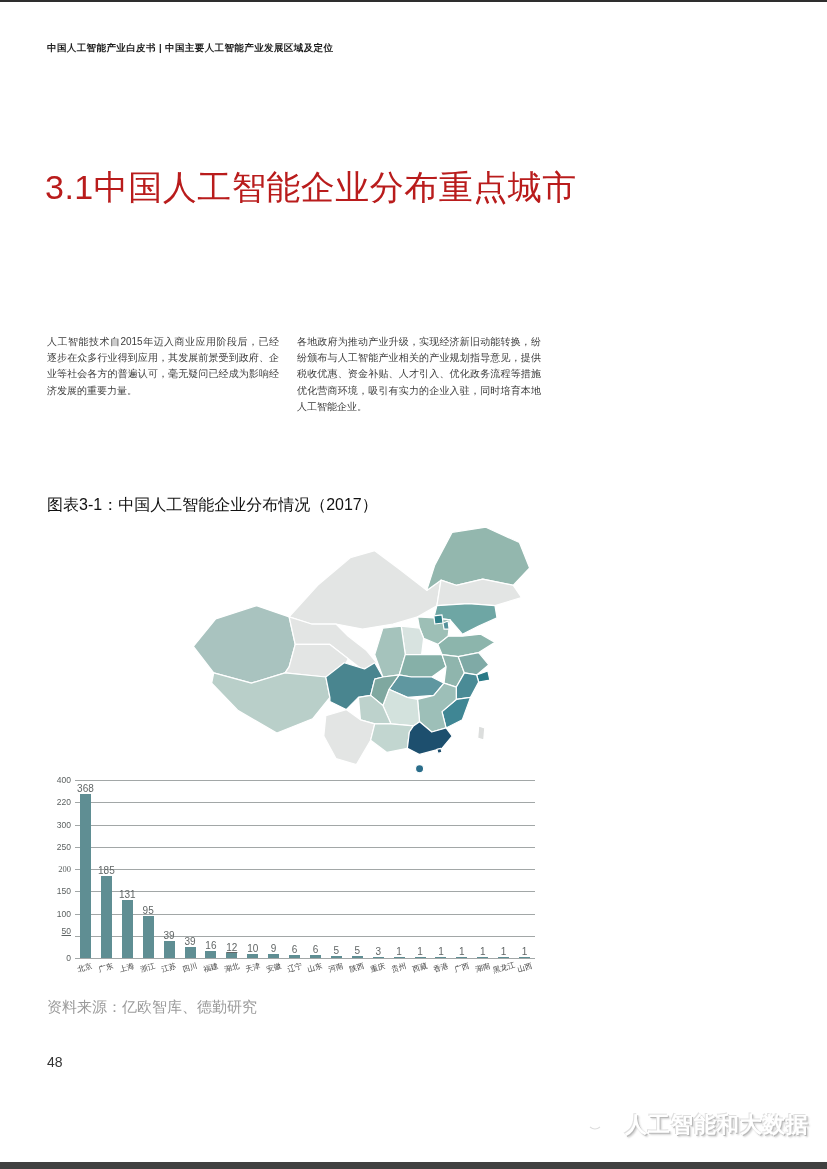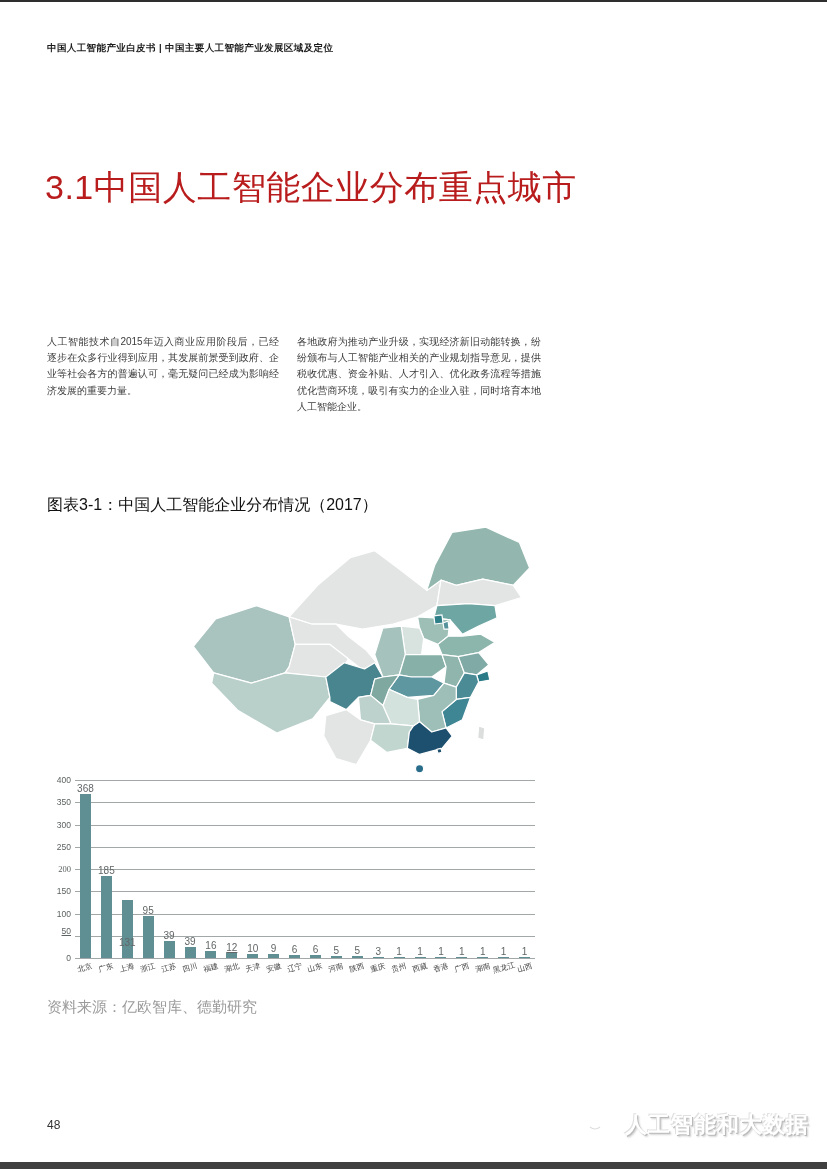--- a/index.html
+++ b/index.html
@@ -19,21 +19,21 @@
   .caption{position:absolute;top:495px;left:47px;font-size:16px;font-weight:normal;color:#111;}
   .mapwrap{position:absolute;top:520px;left:175px;width:375px;height:260px;}
   .chart{position:absolute;top:772px;left:45px;width:505px;height:212px;}
   .chart .grid-line{position:absolute;height:1px;background:#a2a7a7;}
   .chart .ytick{position:absolute;width:26px;text-align:right;font-size:8.5px;color:#5c6161;}
   .chart .bar{position:absolute;}
   .chart .vlabel{position:absolute;width:30px;text-align:center;font-size:10px;color:#616666;}
   .chart .clabel{position:absolute;width:34px;text-align:center;font-size:7.5px;color:#3d3d3d;
                  transform:rotate(-16deg);white-space:nowrap;}
   .source{position:absolute;top:998px;left:47px;font-size:15px;color:#9b9b9b;}
-  .pagenum{position:absolute;top:1118px;left:47px;font-size:12px;color:#333;}
+  .pagenum{position:absolute;top:1054px;left:47px;font-size:14px;color:#333;}
   .watermark{position:absolute;top:1110px;right:18px;display:flex;align-items:center;gap:16px;}
   .watermark .wm-text{font-size:22px;font-weight:bold;letter-spacing:1px;color:#fff;
         text-shadow:-1px -1px 0 #e0e0e0,1px 1px 0 #b9b9b9,2px 2px 2px #cfcfcf;}
   svg polygon, svg circle{stroke:#fff;stroke-width:1.2;stroke-linejoin:round;}
 </style>
 </head>
 <body>
 
 <div class="page">
   <div class="topbar"></div>
@@ -93,31 +93,31 @@
       <div class="ytick" style="left: 0px; top: 136.5px;">100</div>
       <div class="grid-line" style="left: 30px; top: 119.25px; width: 460px;"></div>
       <div class="ytick" style="left: 0px; top: 114.25px;">150</div>
       <div class="grid-line" style="left: 30px; top: 97px; width: 460px;"></div>
       <div class="ytick" style="left: 0px; top: 92px; font-family: Liberation Serif, serif;">200</div>
       <div class="grid-line" style="left: 30px; top: 74.75px; width: 460px;"></div>
       <div class="ytick" style="left: 0px; top: 69.75px;">250</div>
       <div class="grid-line" style="left: 30px; top: 52.5px; width: 460px;"></div>
       <div class="ytick" style="left: 0px; top: 47.5px;">300</div>
       <div class="grid-line" style="left: 30px; top: 30.25px; width: 460px;"></div>
-      <div class="ytick" style="left: 0px; top: 25.25px;">350</div>
+      <div class="ytick" style="left: 0px; top: 25.25px;">220</div>
       <div class="grid-line" style="left: 30px; top: 8px; width: 460px;"></div>
       <div class="ytick" style="left: 0px; top: 3px;">400</div>
       <div class="bar" style="left: 34.9545px; top: 22.24px; width: 11px; height: 163.76px; background: rgb(95, 142, 147);"></div>
       <div class="vlabel" style="left: 25.4545px; top: 11.24px;">368</div>
       <div class="clabel" style="left: 23.4545px; top: 191px;">北京</div>
       <div class="bar" style="left: 55.8636px; top: 103.675px; width: 11px; height: 82.325px; background: rgb(95, 142, 147);"></div>
       <div class="vlabel" style="left: 46.3636px; top: 92.675px;">185</div>
       <div class="clabel" style="left: 44.3636px; top: 191px;">广东</div>
       <div class="bar" style="left: 76.7727px; top: 127.705px; width: 11px; height: 58.295px; background: rgb(95, 142, 147);"></div>
-      <div class="vlabel" style="left: 67.2727px; top: 116.705px; margin-top: 48px;">131</div>
+      <div class="vlabel" style="left: 67.2727px; top: 116.705px;">131</div>
       <div class="clabel" style="left: 65.2727px; top: 191px;">上海</div>
       <div class="bar" style="left: 97.6818px; top: 143.725px; width: 11px; height: 42.275px; background: rgb(95, 142, 147);"></div>
       <div class="vlabel" style="left: 88.1818px; top: 132.725px;">95</div>
       <div class="clabel" style="left: 86.1818px; top: 191px;">浙江</div>
       <div class="bar" style="left: 118.591px; top: 168.645px; width: 11px; height: 17.355px; background: rgb(95, 142, 147);"></div>
       <div class="vlabel" style="left: 109.091px; top: 157.645px;">39</div>
       <div class="clabel" style="left: 107.091px; top: 191px;">江苏</div>
       <div class="bar" style="left: 139.5px; top: 174.875px; width: 11px; height: 11.125px; background: rgb(95, 142, 147);"></div>
       <div class="vlabel" style="left: 130px; top: 163.875px;">39</div>
       <div class="clabel" style="left: 128px; top: 191px;">四川</div>

